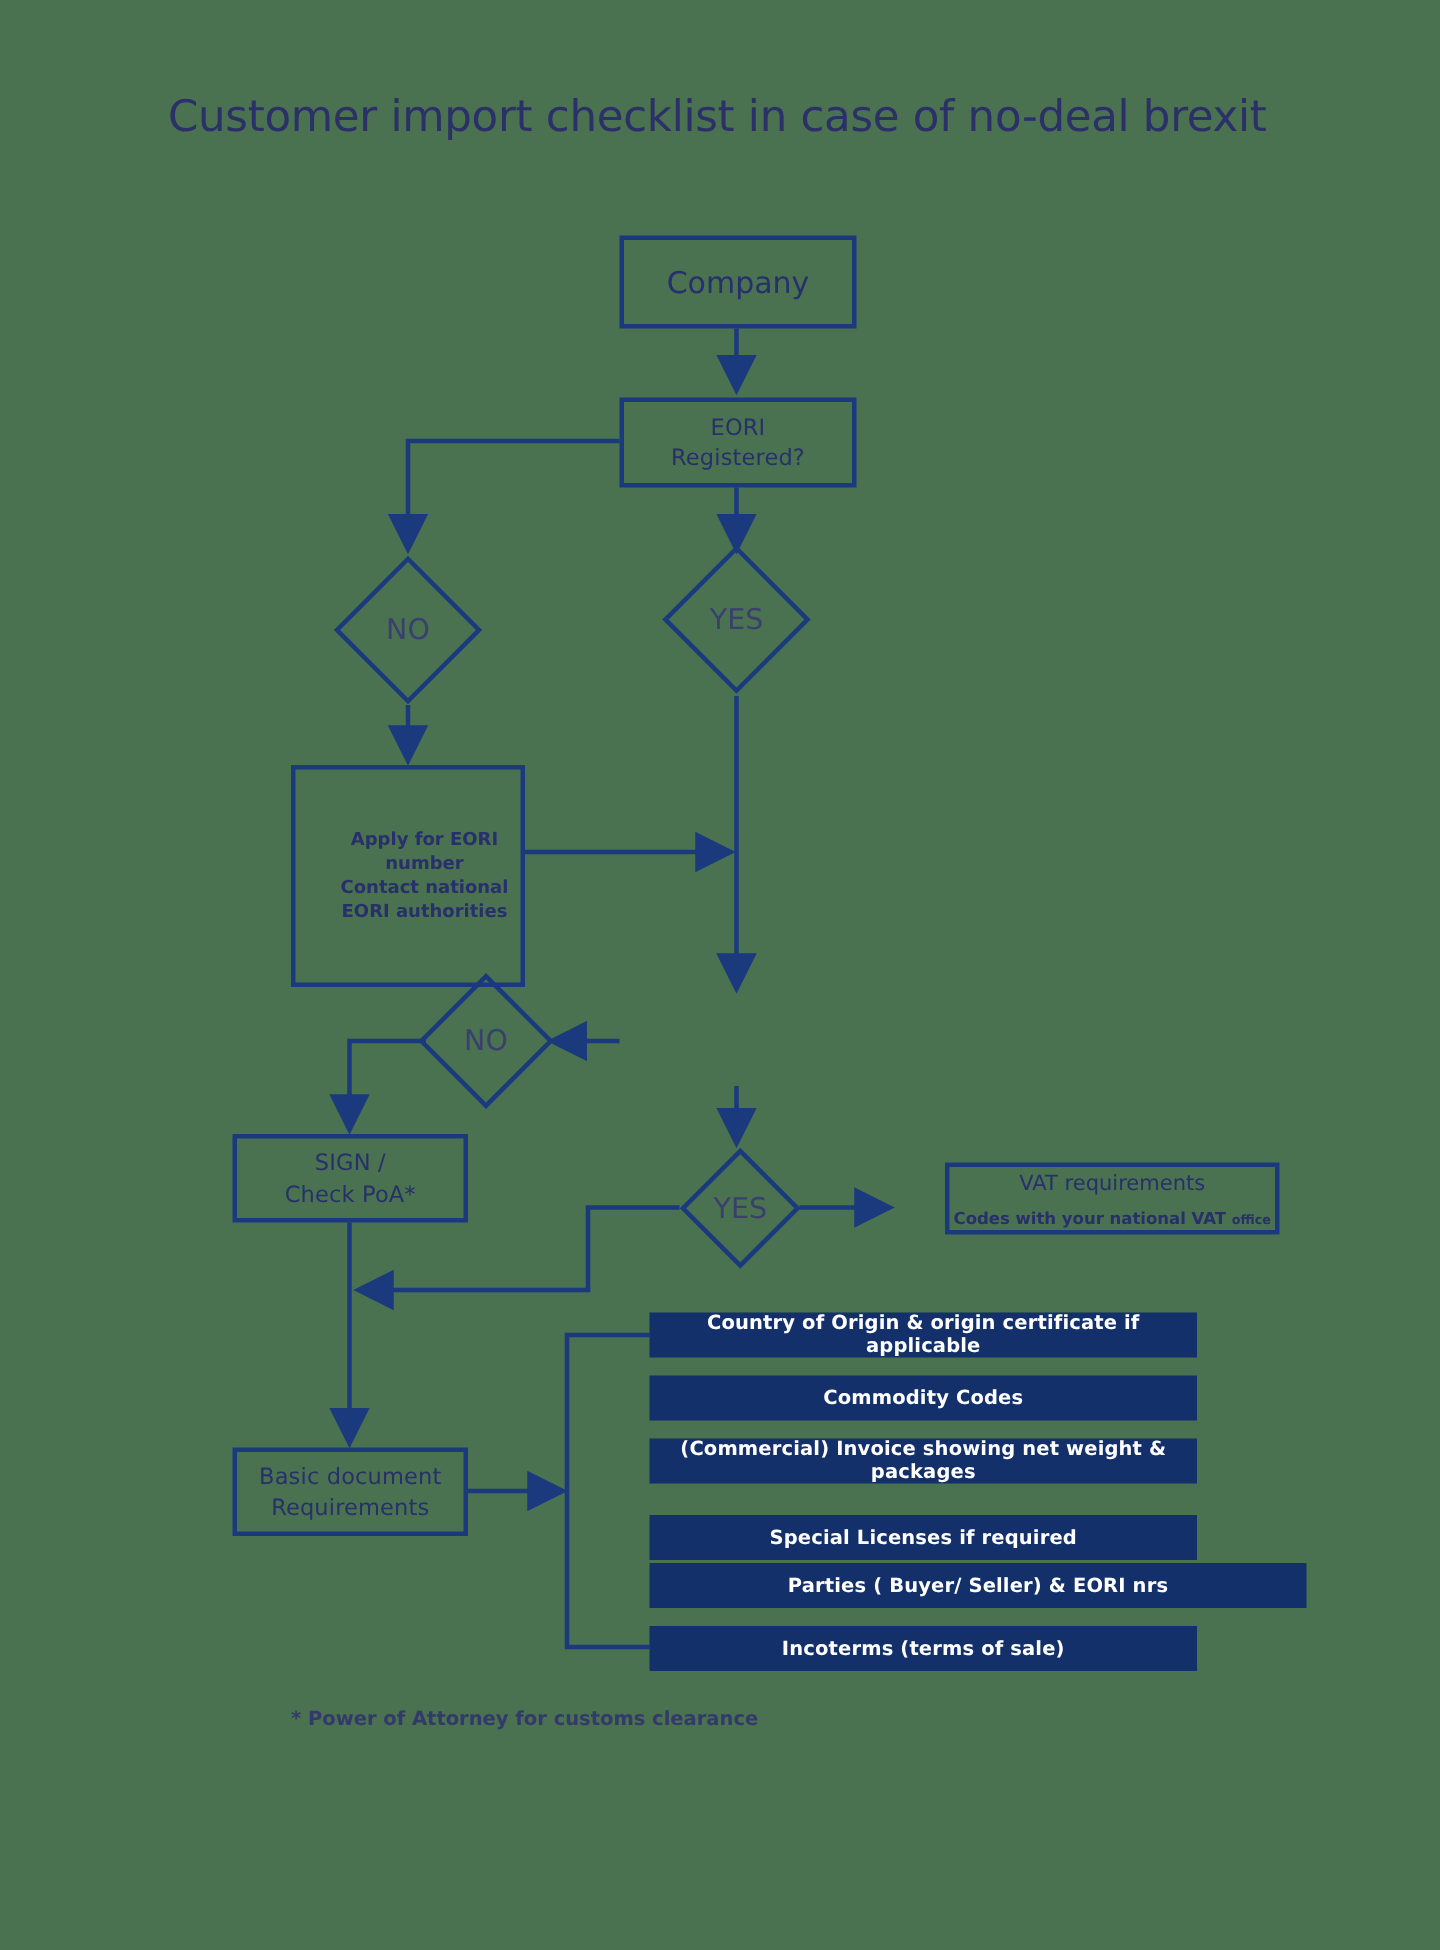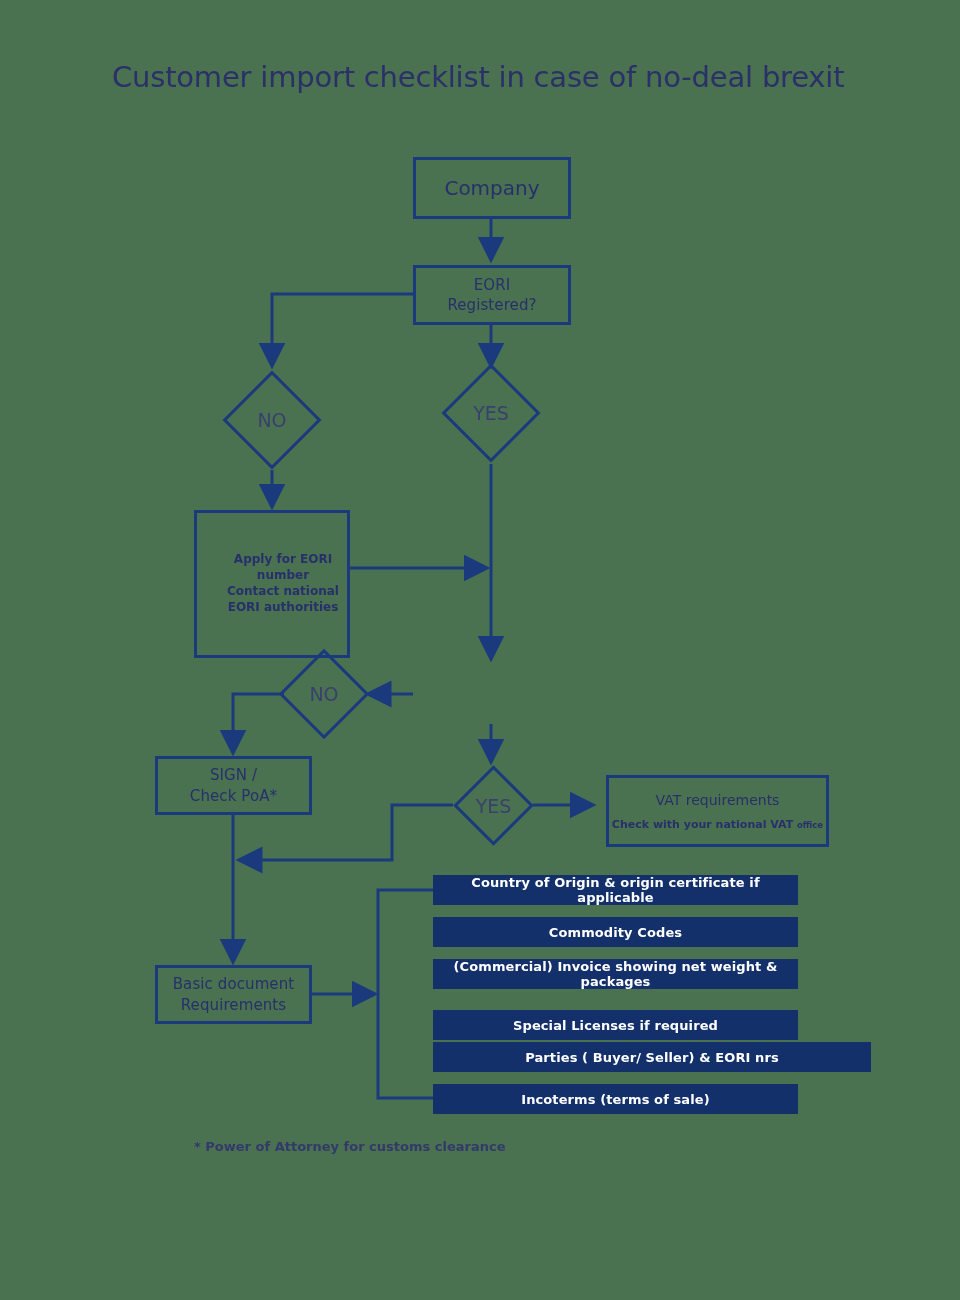--- a/index.html
+++ b/index.html
@@ -149,24 +149,24 @@
   <div class="diamond" style="left:465px;top:777px;width:57px;height:57px;"></div>
   <div class="diamond-label" style="left:465px;top:777px;width:57px;height:57px;">YES</div>
 
   <div class="node box box-md" style="left:155px;top:756px;width:157px;height:59px;">
     <span class="stacked">
       <span>SIGN /</span><br>
       <span>Check PoA*</span>
     </span>
   </div>
 
-  <div class="node box" style="left:606px;top:775px;width:223px;height:72px;">
+  <div class="node box" style="left:630px;top:775px;width:223px;height:48px;">
     <span class="vat-wrap">
       <span class="vat-l1">VAT requirements</span><br>
-      <span class="vat-l2"><span>Check with your national VAT </span><span class="tiny">office</span></span>
+      <span class="vat-l2"><span>Codes with your national VAT </span><span class="tiny">office</span></span>
     </span>
   </div>
 
   <div class="node box box-md" style="left:155px;top:965px;width:157px;height:59px;">
     <span class="stacked">
       <span>Basic document</span><br>
       <span>Requirements</span>
     </span>
   </div>
 

